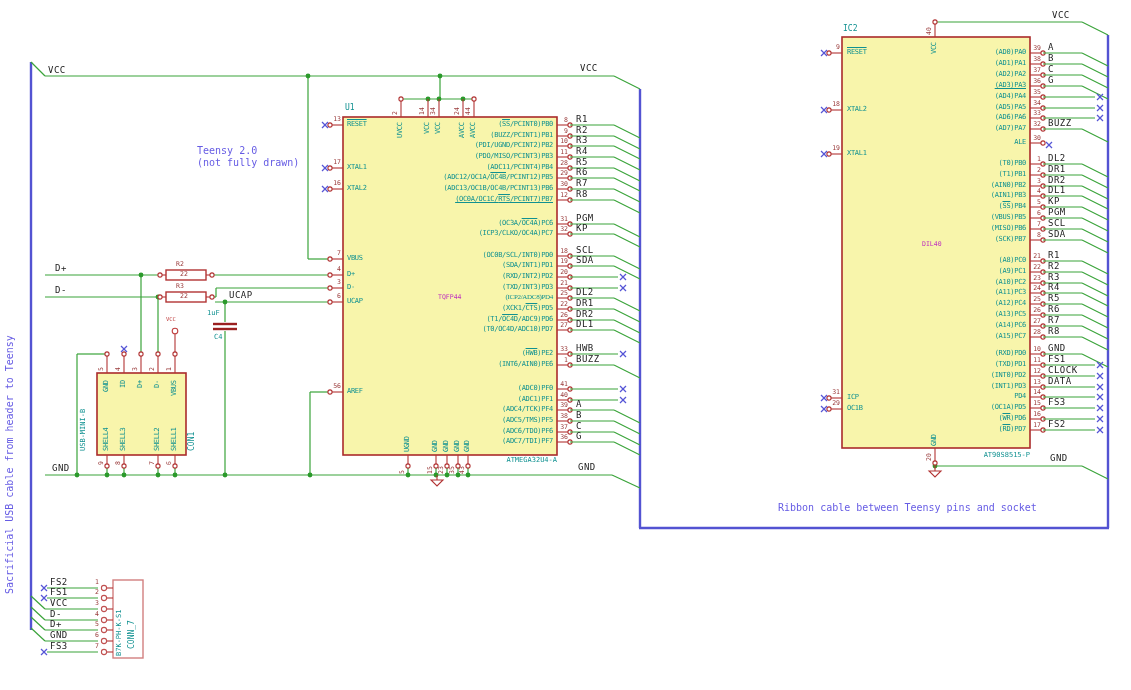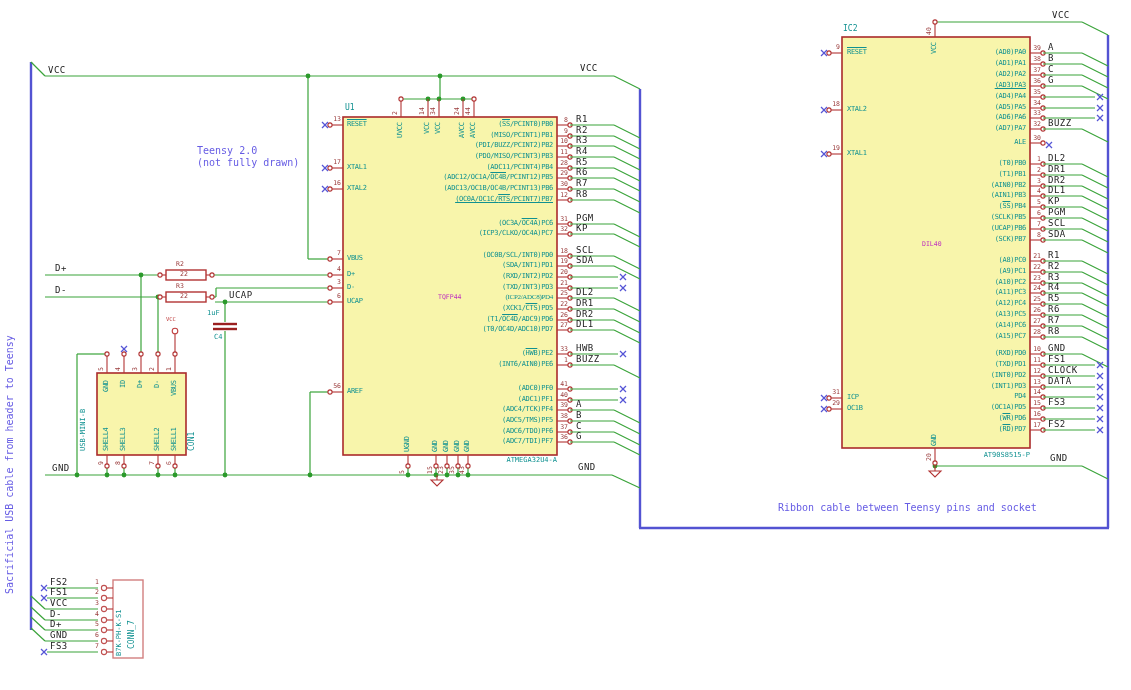--- a/index.html
+++ b/index.html
@@ -525,24 +525,24 @@
       <div class="t pn ra" style="left: 341px; top: 279px;">3</div>
       <div class="t pname" style="left: 347px; top: 284px;">D-</div>
       <div class="t pn ra" style="left: 341px; top: 293px;">6</div>
       <div class="t pname" style="left: 347px; top: 298px;">UCAP</div>
       <div class="t pn ra" style="left: 341px; top: 383px;">56</div>
       <div class="t pname" style="left: 347px; top: 388px;">AREF</div>
       <div class="t pn ra" style="left: 568px; top: 117px;">8</div>
       <div class="t pname ra" style="left: 553px; top: 121px;">(<span class="ov">SS</span>/PCINT0)PB0</div>
       <div class="t lbl" style="left: 576px; top: 115px;">R1</div>
       <div class="t pn ra" style="left: 568px; top: 128px;">9</div>
-      <div class="t pname ra" style="left: 553px; top: 132px;">(MISO/PCINT1)PB1</div>
+      <div class="t pname ra" style="left: 553px; top: 132px;">(BUZZ/PCINT1)PB1</div>
       <div class="t lbl" style="left: 576px; top: 126px;">R2</div>
       <div class="t pn ra" style="left: 568px; top: 138px;">10</div>
-      <div class="t pname ra" style="left: 553px; top: 142px;">(PDI/BUZZ/PCINT2)PB2</div>
+      <div class="t pname ra" style="left: 553px; top: 142px;">(PDI/UGND/PCINT2)PB2</div>
       <div class="t lbl" style="left: 576px; top: 136px;">R3</div>
       <div class="t pn ra" style="left: 568px; top: 149px;">11</div>
       <div class="t pname ra" style="left: 553px; top: 153px;">(PDO/MISO/PCINT3)PB3</div>
       <div class="t lbl" style="left: 576px; top: 147px;">R4</div>
       <div class="t pn ra" style="left: 568px; top: 160px;">28</div>
       <div class="t pname ra" style="left: 553px; top: 164px;">(ADC11/PCINT4)PB4</div>
       <div class="t lbl" style="left: 576px; top: 158px;">R5</div>
       <div class="t pn ra" style="left: 568px; top: 170px;">29</div>
       <div class="t pname ra" style="left: 553px; top: 174px;">(ADC12/OC1A/<span class="ov">OC4B</span>/PCINT12)PB5</div>
       <div class="t lbl" style="left: 576px; top: 168px;">R6</div>
@@ -664,24 +664,24 @@
       <div class="t pn ra" style="left: 1041px; top: 178px;">3</div>
       <div class="t pname ra" style="left: 1026px; top: 182px;">(AIN0)PB2</div>
       <div class="t lbl" style="left: 1048px; top: 176px;">DR2</div>
       <div class="t pn ra" style="left: 1041px; top: 188px;">4</div>
       <div class="t pname ra" style="left: 1026px; top: 192px;">(AIN1)PB3</div>
       <div class="t lbl" style="left: 1048px; top: 186px;">DL1</div>
       <div class="t pn ra" style="left: 1041px; top: 199px;">5</div>
       <div class="t pname ra" style="left: 1026px; top: 203px;">(<span class="ov">SS</span>)PB4</div>
       <div class="t lbl" style="left: 1048px; top: 197px;">KP</div>
       <div class="t pn ra" style="left: 1041px; top: 210px;">6</div>
-      <div class="t pname ra" style="left: 1026px; top: 214px;">(SCLK)PB5</div>
+      <div class="t pname ra" style="left: 1026px; top: 214px;">(VBUS)PB5</div>
       <div class="t lbl" style="left: 1048px; top: 208px;">PGM</div>
       <div class="t pn ra" style="left: 1041px; top: 221px;">7</div>
-      <div class="t pname ra" style="left: 1026px; top: 225px;">(UCAP)PB6</div>
+      <div class="t pname ra" style="left: 1026px; top: 225px;">(MISO)PB6</div>
       <div class="t lbl" style="left: 1048px; top: 219px;">SCL</div>
       <div class="t pn ra" style="left: 1041px; top: 232px;">8</div>
       <div class="t pname ra" style="left: 1026px; top: 236px;">(SCK)PB7</div>
       <div class="t lbl" style="left: 1048px; top: 230px;">SDA</div>
       <div class="t pn ra" style="left: 1041px; top: 253px;">21</div>
       <div class="t pname ra" style="left: 1026px; top: 257px;">(A8)PC0</div>
       <div class="t lbl" style="left: 1048px; top: 251px;">R1</div>
       <div class="t pn ra" style="left: 1041px; top: 264px;">22</div>
       <div class="t pname ra" style="left: 1026px; top: 268px;">(A9)PC1</div>
       <div class="t lbl" style="left: 1048px; top: 262px;">R2</div>

